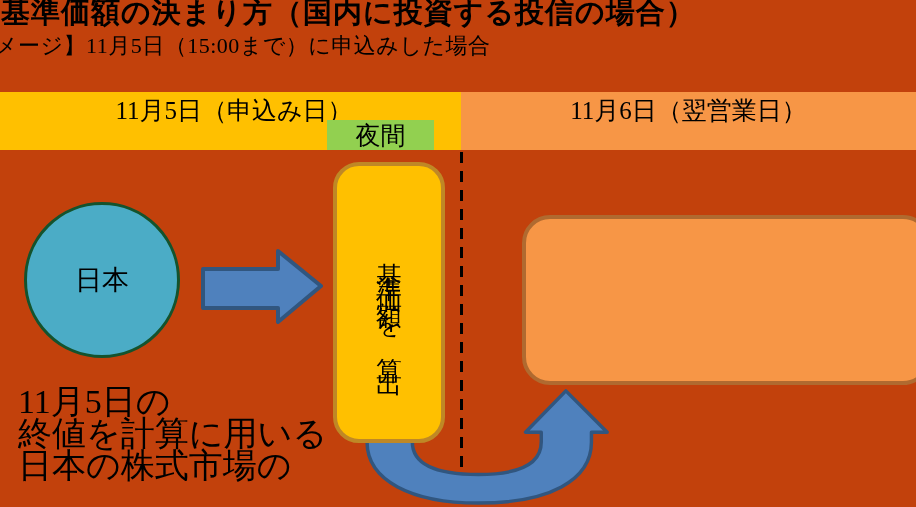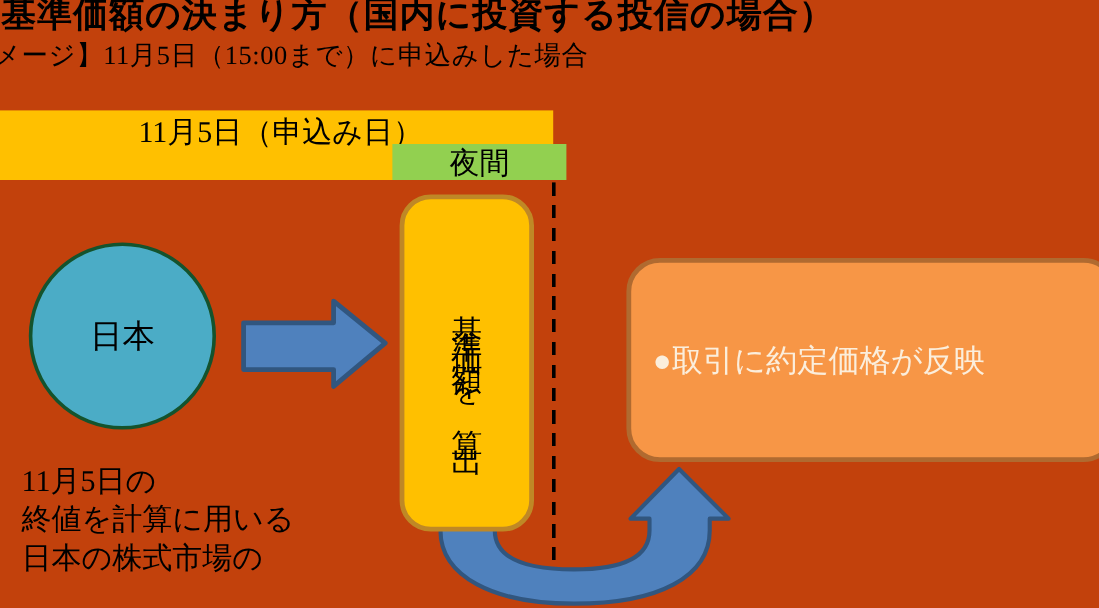--- a/index.html
+++ b/index.html
@@ -13,21 +13,21 @@
   .page-title{left:1px;top:-7px;font-size:29px;font-weight:bold;letter-spacing:1px;white-space:nowrap;}
   .subtitle{left:-5px;top:31px;font-size:22px;font-weight:normal;letter-spacing:0.5px;white-space:nowrap;}
 
   
   .bar{top:92px;height:58px;display:flex;align-items:flex-start;}
   .bar-day1{left:0;width:461px;background:#FFC000;}
   .bar-day2{left:461px;width:455px;background:#F79646;}
   .bar-label{font-size:25px;line-height:33px;padding-top:2px;text-align:center;white-space:nowrap;}
   .bar-day1 .bar-label{width:380px;margin-left:44px;}
   .bar-day2 .bar-label{width:455px;}
-  .night{left:327px;top:120px;width:145px;height:30px;background:#92D050;
+  .night{left:327px;top:120px;width:107px;height:30px;background:#92D050;
          display:flex;align-items:center;justify-content:center;font-size:25px;}
 
   
   .divider{left:460px;top:152px;width:3px;height:318px;
     background:repeating-linear-gradient(to bottom,#000 0 11px,transparent 11px 19px);}
 
   
   .circle{left:24px;top:202px;width:150px;height:150px;border-radius:50%;
     background:#4BACC6;border:3px solid #14532d;z-index:2;
     display:flex;flex-direction:column;align-items:center;justify-content:center;
@@ -46,56 +46,58 @@
   
   .result-box{left:522px;top:215px;width:383px;height:162px;background:#F79646;
     border:4px solid #B06A30;border-radius:28px;z-index:2;
     display:flex;flex-direction:column;justify-content:center;align-items:flex-start;
     padding-left:18px;color:#FBEEDC;font-size:26px;line-height:37px;white-space:nowrap;}
 
   
   .uturn-arrow{left:350px;top:383px;z-index:1;}
 
   
-  .note{left:18px;top:386px;font-size:25px;line-height:32px;white-space:nowrap;}
+  .note{left:18px;top:386px;font-size:34px;line-height:32px;white-space:nowrap;}
 </style>
 </head>
 <body>
 
 <div class="stage">
 
   <div class="abs page-title">基準価額の決まり方（国内に投資する投信の場合）</div>
 
   <div class="abs subtitle">メージ】11月5日（15:00まで）に申込みした場合</div>
 
   <div class="abs bar bar-day1">
     <div class="bar-label">11月5日（申込み日）</div>
   </div>
 
+  <div class="abs bar bar-day2">
+    <div class="bar-label">11月6日（翌営業日）</div>
+  </div>
 
   <div class="abs night">
     <span>夜間</span>
   </div>
 
   <div class="abs divider"></div>
 
   <div class="abs circle">
     <div>日本</div>
   </div>
 
   <svg class="abs flow-arrow" width="125" height="78" viewBox="0 0 125 78">
     <polygon points="3,21 78,21 78,3 121,38 78,74 78,60 3,60" fill="#4F81BD" stroke="#31567F" stroke-width="4" stroke-linejoin="round"></polygon>
   </svg>
 
   <div class="abs calc-box">
     <span>基準価額を算出</span>
   </div>
 
   <div class="abs result-box">
-    <div>●取引に約定価格が反映</div>
   </div>
 
   <svg class="abs uturn-arrow" width="290" height="124" viewBox="0 0 290 126">
     <path d="M15,30 L15,60 C15,99 60,122 128,122 C200,122 243,99 243,60 L243,50 L259,50 L217,8 L176,50 L192,50 L192,60 C192,84 166,93 128,93 C88,93 61,84 61,60 L61,30 Z" fill="#4F81BD" stroke="#31567F" stroke-width="3.5" stroke-linejoin="round"></path>
   </svg>
 
   <div class="abs note">
     <div>11月5日の</div>
     <div>終値を計算に用いる</div>
     <div>日本の株式市場の</div>

